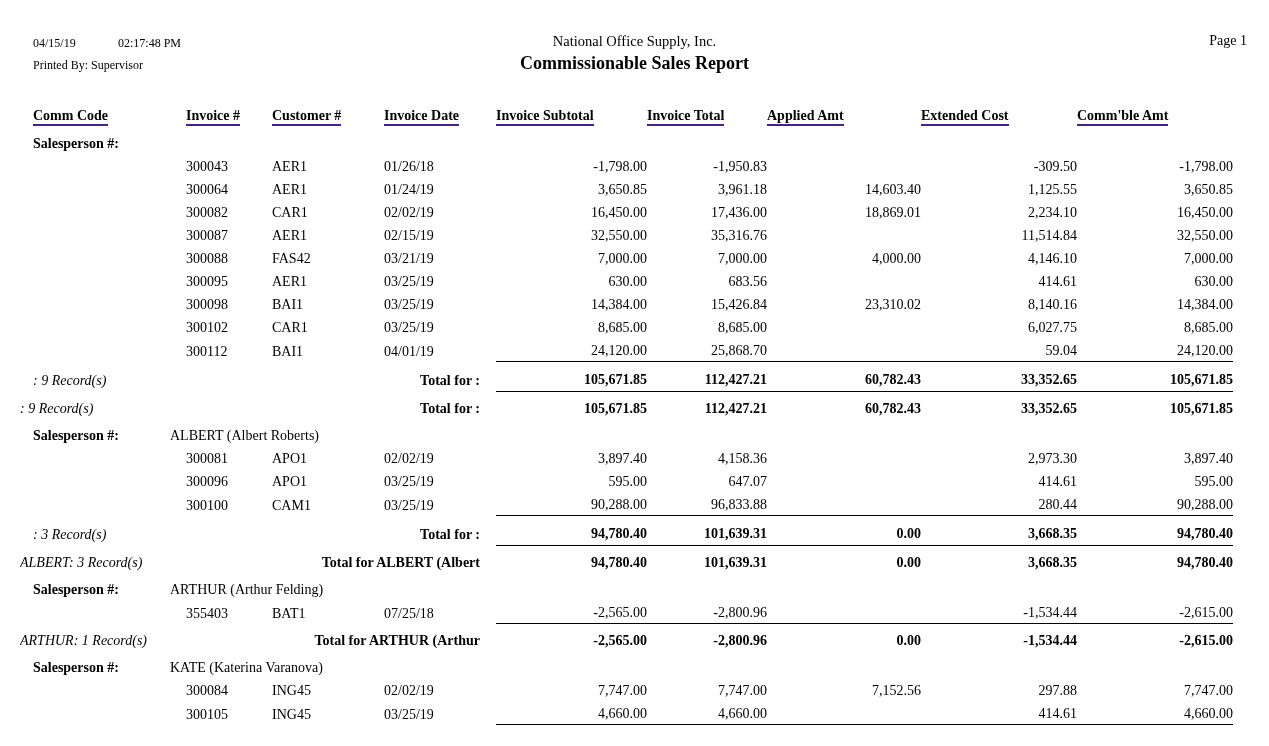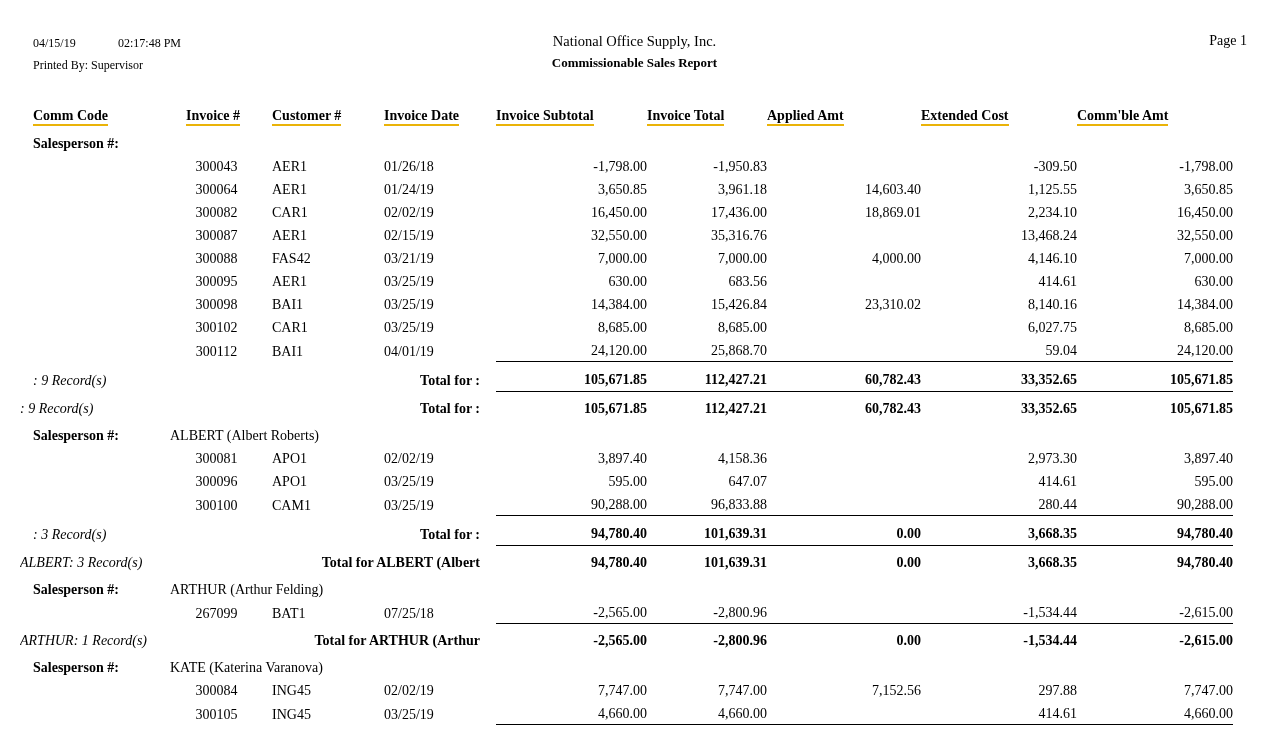--- a/index.html
+++ b/index.html
@@ -6,32 +6,32 @@
   body{
     width:1269px;height:746px;overflow:hidden;
     background:#ffffff;color:#000000;
     font-family:"Liberation Serif","DejaVu Serif",serif;
   }
   .page-head{position:relative;height:96px;}
   .ph-left{position:absolute;left:33px;top:32px;font-size:12px;line-height:22px;}
   .ph-date{display:inline-block;width:85px;}
   .ph-center{position:absolute;left:0;right:0;top:33px;text-align:center;}
   .ph-company{font-size:14.5px;line-height:17px;}
-  .ph-title{font-size:13px;font-weight:bold;line-height:24px;margin-top:1px;}
+  .ph-title{font-size:18px;font-weight:bold;line-height:24px;margin-top:1px;}
   .ph-right{position:absolute;right:22px;top:33px;font-size:14px;}
 
   table.rpt{border-collapse:collapse;table-layout:fixed;width:1213px;margin-left:20px;}
   .rpt th,.rpt td{padding:0;font-size:14px;vertical-align:bottom;white-space:nowrap;overflow:hidden;}
   .rpt thead th{height:30px;font-weight:bold;text-align:left;padding-bottom:2px;}
-  .hu{display:inline-block;border-bottom:2px solid #eab308;padding-bottom:0px;}
+  .hu{display:inline-block;border-bottom:2px solid #4c1d95;padding-bottom:0px;}
   th.c1{padding-left:13px;}
   th.cust{padding-left:25px;}
   th.date{padding-left:12px;}
   th.num,td.num{text-align:right;}
-  th.inv,td.inv{text-align:center;}
+  th.inv,td.inv{text-align:left;}
 
   tr.sec td{height:24px;padding-bottom:2px;}
   .splabel{font-weight:bold;display:inline-block;width:137px;padding-left:13px;}
   .spname{font-weight:normal;margin-top:6px;}
 
   tr.detail td{height:21px;padding-bottom:2px;}
   td.cust{padding-left:25px;}
   td.date{padding-left:12px;}
   td.ul{border-bottom:1.5px solid #000;margin-top:7px;}
 
@@ -124,21 +124,21 @@
           <td class="num">16,450.00</td>
         </tr>
         <tr class="detail">
           <td class="c1"></td>
           <td class="inv">300087</td>
           <td class="cust">AER1</td>
           <td class="date">02/15/19</td>
           <td class="num">32,550.00</td>
           <td class="num">35,316.76</td>
           <td class="num"></td>
-          <td class="num">13,468.24</td>
+          <td class="num">11,514.84</td>
           <td class="num">32,550.00</td>
         </tr>
         <tr class="detail">
           <td class="c1"></td>
           <td class="inv">300088</td>
           <td class="cust">FAS42</td>
           <td class="date">03/21/19</td>
           <td class="num">7,000.00</td>
           <td class="num">7,000.00</td>
           <td class="num">4,000.00</td>
@@ -263,21 +263,21 @@
           <td class="num b">101,639.31</td>
           <td class="num b">0.00</td>
           <td class="num b">3,668.35</td>
           <td class="num b">94,780.40</td>
         </tr>
         <tr class="sec">
           <td colspan="9"><span class="splabel">Salesperson #:</span><span class="spname">ARTHUR (Arthur Felding)</span></td>
         </tr>
         <tr class="detail">
           <td class="c1"></td>
-          <td class="inv">267099</td>
+          <td class="inv">355403</td>
           <td class="cust">BAT1</td>
           <td class="date">07/25/18</td>
           <td class="num ul">-2,565.00</td>
           <td class="num ul">-2,800.96</td>
           <td class="num ul"></td>
           <td class="num ul">-1,534.44</td>
           <td class="num ul">-2,615.00</td>
         </tr>
         <tr class="grow">
           <td class="rec noind">ARTHUR: 1 Record(s)</td>

